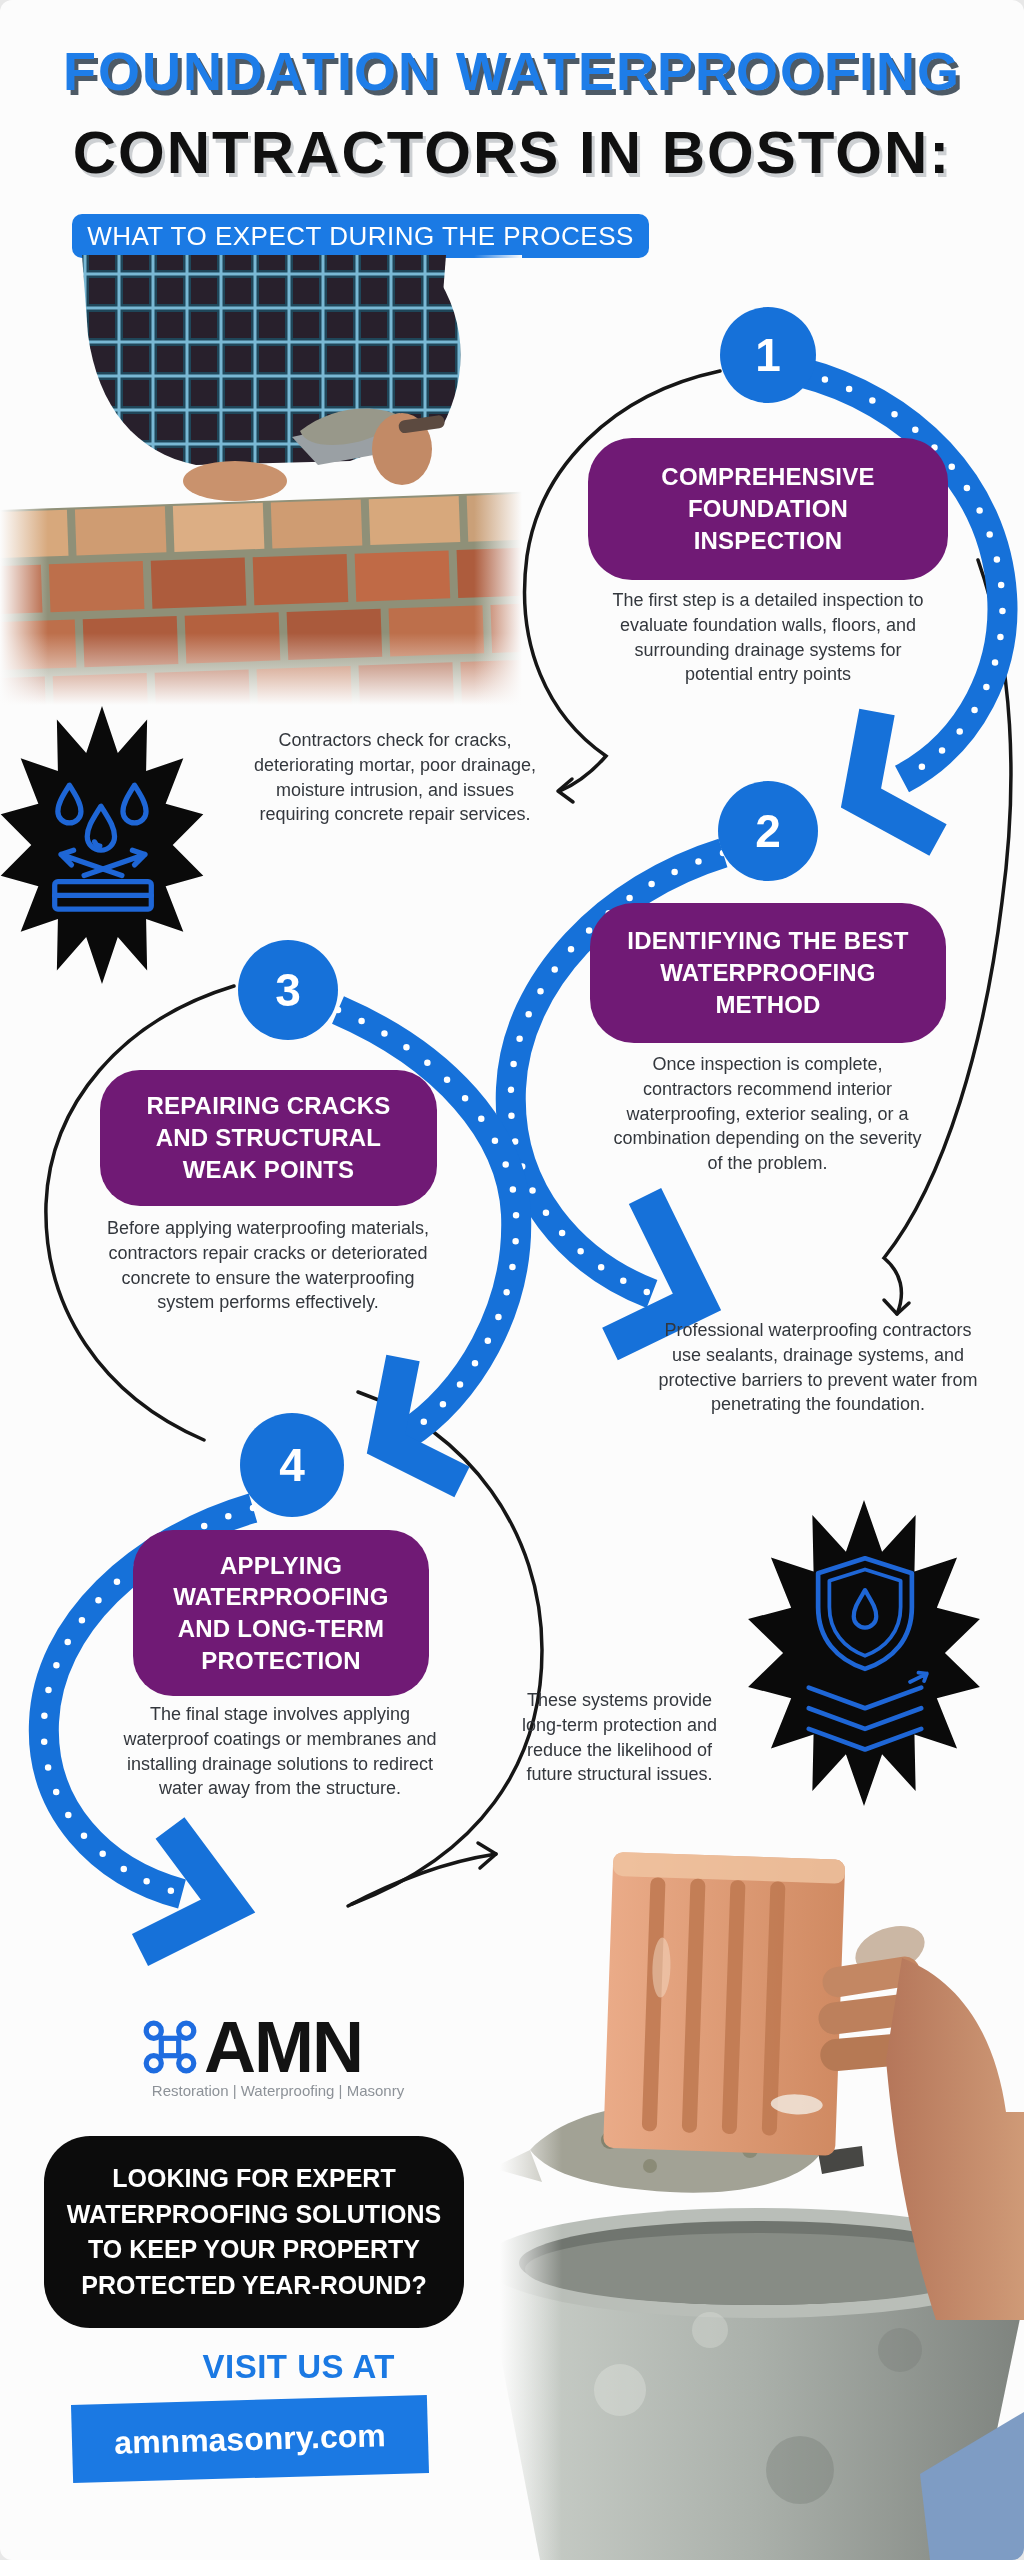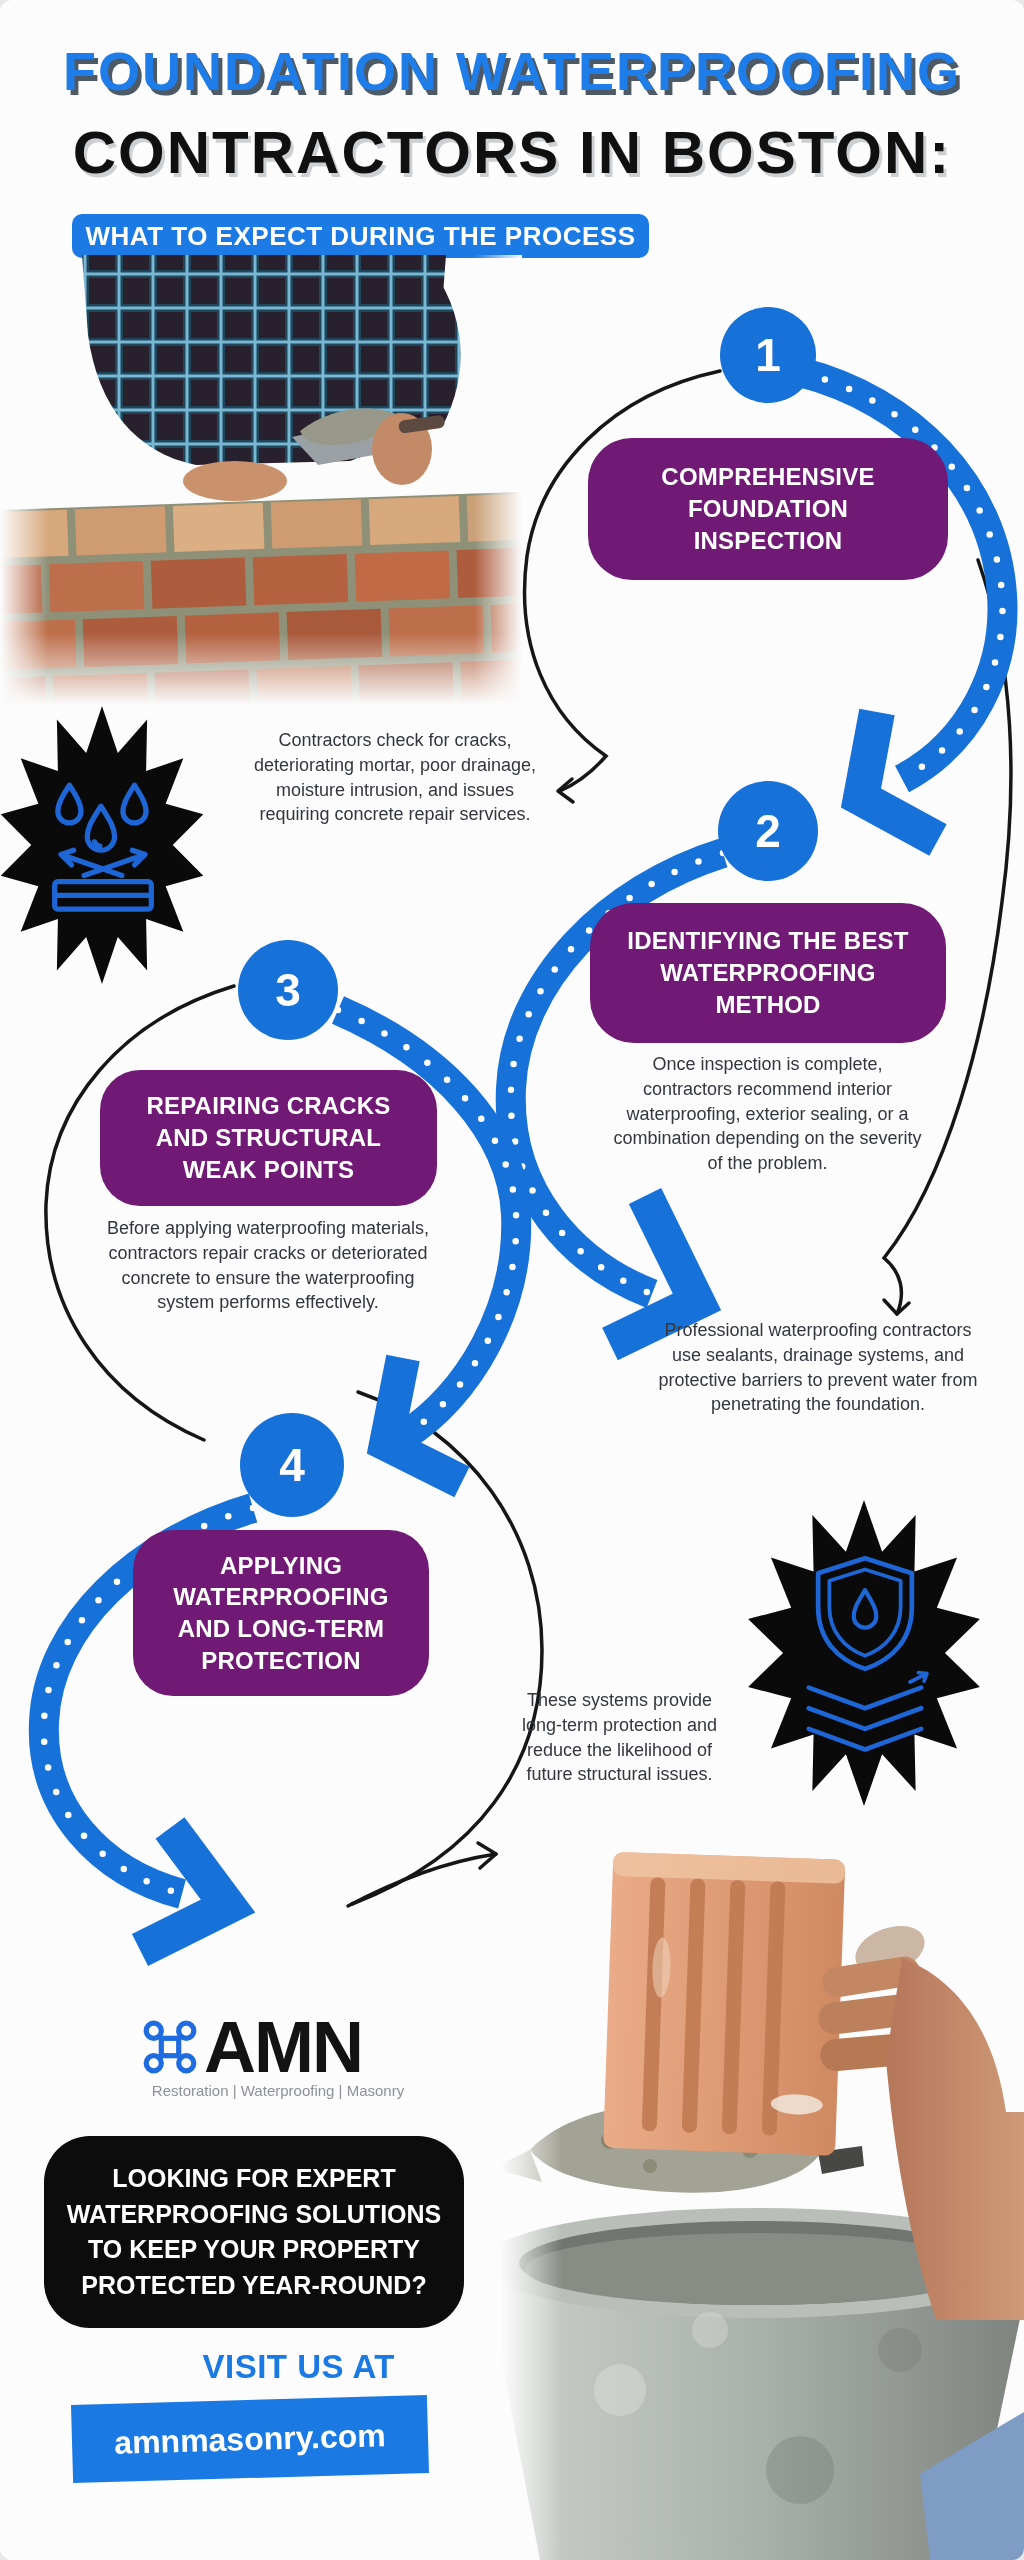--- a/index.html
+++ b/index.html
@@ -5,21 +5,21 @@
   html,body{margin:0;padding:0;background:#e8e8e8;}
   #page{position:relative;width:1024px;height:2560px;background:#fcfcfc;overflow:hidden;
         font-family:"Liberation Sans",sans-serif;margin:0 auto;border-radius:12px;}
   .abs{position:absolute;}
   
   .title1{left:0;top:40px;width:1024px;text-align:center;font-size:54px;font-weight:bold;
           letter-spacing:2px;color:#1E7DE8;text-shadow:4px 5px 0 #4d5a66;}
   .title2{left:0;top:118px;width:1024px;text-align:center;font-size:60px;font-weight:bold;
           letter-spacing:2px;color:#101010;text-shadow:3px 4px 0 rgba(95,105,115,.30);}
   .badge{left:72px;top:214px;width:577px;height:44px;background:#1B7AE4;border-radius:10px;
-         color:#fff;font-weight:bold;font-size:26px;letter-spacing:.5px;
+         color:#fff;font-weight:normal;font-size:26px;letter-spacing:.5px;
          display:flex;align-items:center;justify-content:center;}
   
   .numcircle{background:#1671D9;border-radius:50%;color:#fff;font-weight:bold;
              display:flex;align-items:center;justify-content:center;font-size:46px;z-index:6;}
   .stepbox{background:#701a75;color:#fff;font-weight:bold;text-align:center;
            display:flex;align-items:center;justify-content:center;z-index:5;
            font-size:24px;line-height:1.32;letter-spacing:.2px;}
   .para{color:#33373D;font-size:18px;line-height:1.38;text-align:center;z-index:5;}
   .star{background:#0a0a0a;z-index:4;clip-path:polygon(50% 0%,57.6% 16.9%,71.7% 4.9%,71.2% 23.4%,
         89.1% 18.8%,80.6% 35.2%,98.7% 38.9%,84% 50%,98.7% 61.1%,80.6% 64.8%,89.1% 81.2%,
@@ -199,20 +199,21 @@
       <polyline points="170,1828 228,1906 140,1950" stroke="#1671D9" stroke-width="36"></polyline>
     </g>
   </svg>
 
   <div class="abs numcircle" style="left:720px;top:307px;width:96px;height:96px">
       <span>1</span>
     </div>
   <div class="abs stepbox" style="left:588px;top:438px;width:360px;height:142px;border-radius:44px;padding:0 24px;box-sizing:border-box">
     <span>COMPREHENSIVE FOUNDATION INSPECTION</span>
     </div>
+  <div class="abs para" style="left:603px;top:588px;width:330px">The first step is a detailed inspection to evaluate foundation walls, floors, and surrounding drainage systems for potential entry points</div>
 
   <div class="abs star" style="left:-2px;top:706px;width:208px;height:278px"></div>
   <svg class="staricon" style="left:40px;top:766px" width="126" height="158" viewBox="0 0 120 150">
     <g stroke="#1E66D6" stroke-width="5" fill="none" stroke-linecap="round" stroke-linejoin="round">
       <path d="M28 18 C21 29 17 36 17 43 a11 11 0 0 0 22 0 C39 36 35 29 28 18 Z"></path>
       <path d="M90 18 C83 29 79 36 79 43 a11 11 0 0 0 22 0 C101 36 97 29 90 18 Z"></path>
       <path d="M58 38 C50 51 45 58 45 67 a13 13 0 0 0 26 0 C71 58 66 51 58 38 Z"></path>
       <path d="M52 72 a6 6 0 0 0 5 4"></path>
       <path d="M78 104 L20 84 M20 84 L32 80 M20 84 L30 94"></path>
       <path d="M42 104 L100 84 M100 84 L88 80 M100 84 L90 94"></path>
@@ -238,20 +239,21 @@
     <span>REPAIRING CRACKS AND STRUCTURAL WEAK POINTS</span>
     </div>
   <div class="abs para" style="left:103px;top:1216px;width:330px">Before applying waterproofing materials, contractors repair cracks or deteriorated concrete to ensure the waterproofing system performs effectively.</div>
 
   <div class="abs numcircle" style="left:240px;top:1413px;width:104px;height:104px">
       <span>4</span>
     </div>
   <div class="abs stepbox" style="left:133px;top:1530px;width:296px;height:166px;border-radius:40px;padding:0 20px;box-sizing:border-box">
     <span>APPLYING WATERPROOFING AND LONG-TERM PROTECTION</span>
     </div>
+  <div class="abs para" style="left:105px;top:1702px;width:350px">The final stage involves applying waterproof coatings or membranes and installing drainage solutions to redirect water away from the structure.</div>
 
   <div class="abs star" style="left:745px;top:1500px;width:238px;height:306px"></div>
   <svg class="staricon" style="left:790px;top:1544px" width="150" height="216" viewBox="0 0 160 220">
     <g stroke="#1E66D6" fill="none" stroke-linecap="round" stroke-linejoin="round">
       <path stroke-width="5" d="M80 10 L130 26 V62 C130 96 110 118 80 128 C50 118 30 96 30 62 V26 Z"></path>
       <path stroke-width="4" d="M80 22 L118 34 V62 C118 88 102 106 80 114 C58 106 42 88 42 62 V34 Z"></path>
       <path stroke-width="4.5" d="M80 44 C73 56 68 63 68 72 a12 12 0 0 0 24 0 C92 63 87 56 80 44 Z"></path>
       <path stroke-width="5" d="M20 148 L80 170 L140 148"></path>
       <path stroke-width="5" d="M20 170 L80 192 L140 170"></path>
       <path stroke-width="5" d="M20 192 L80 214 L140 192"></path>

